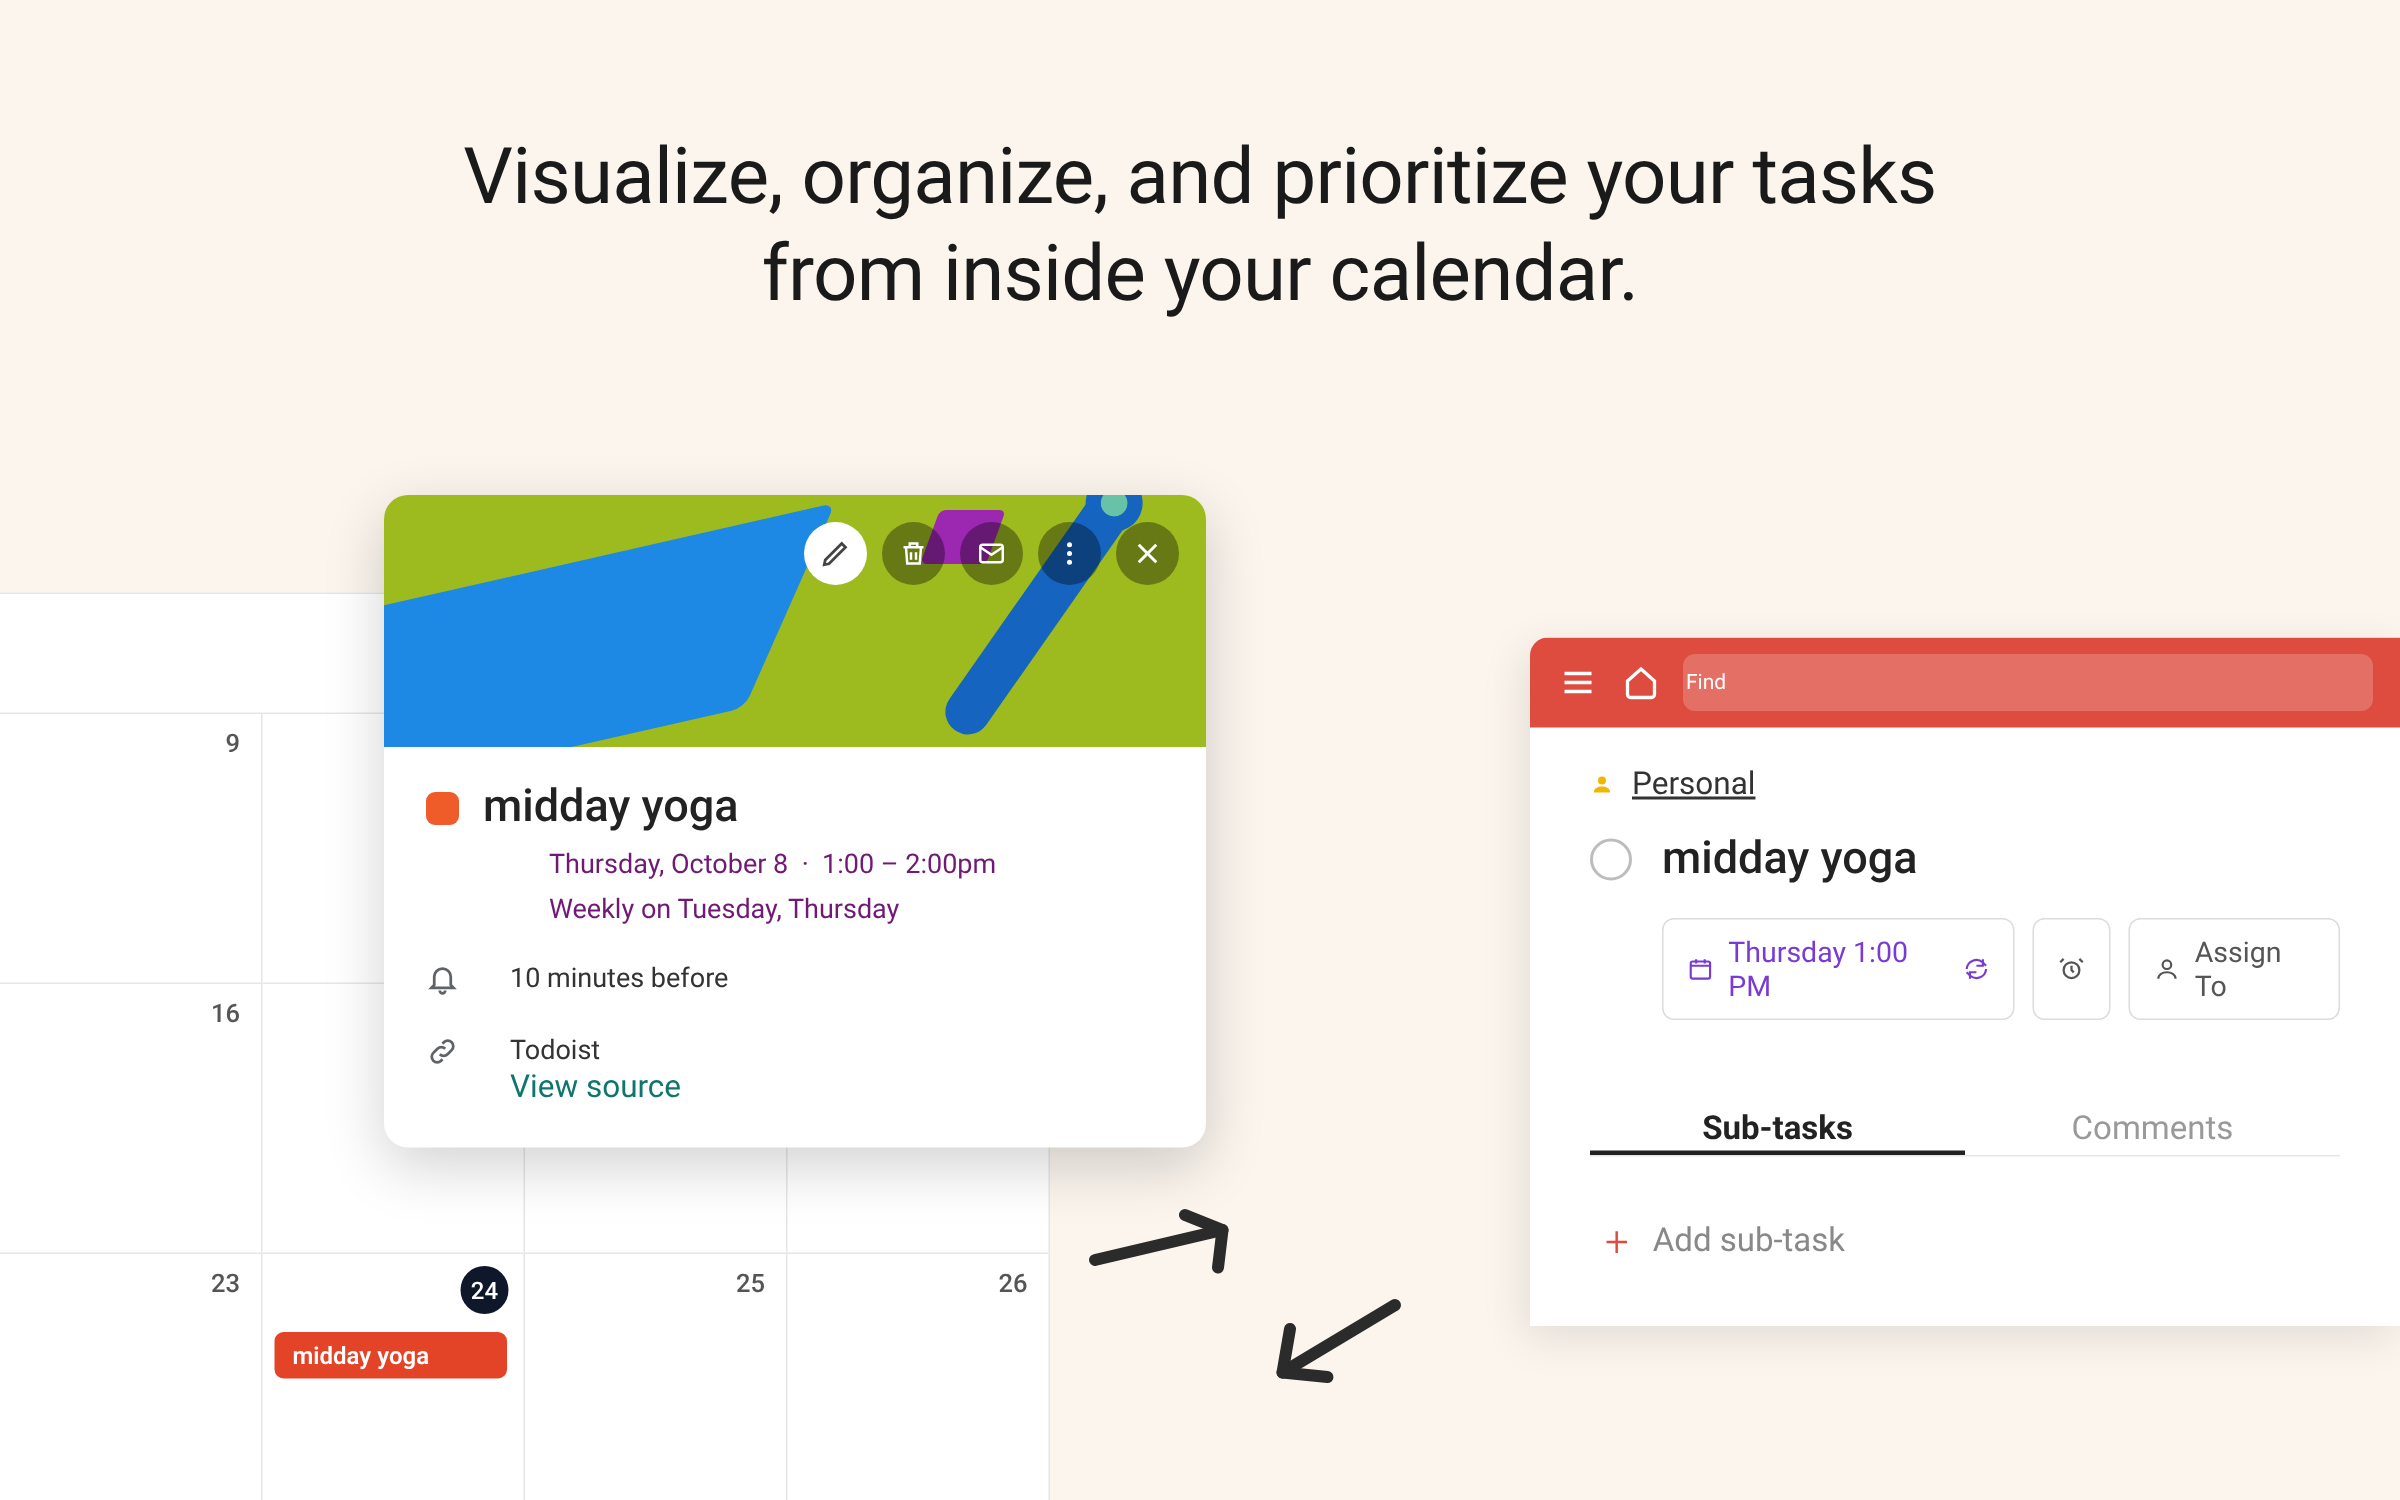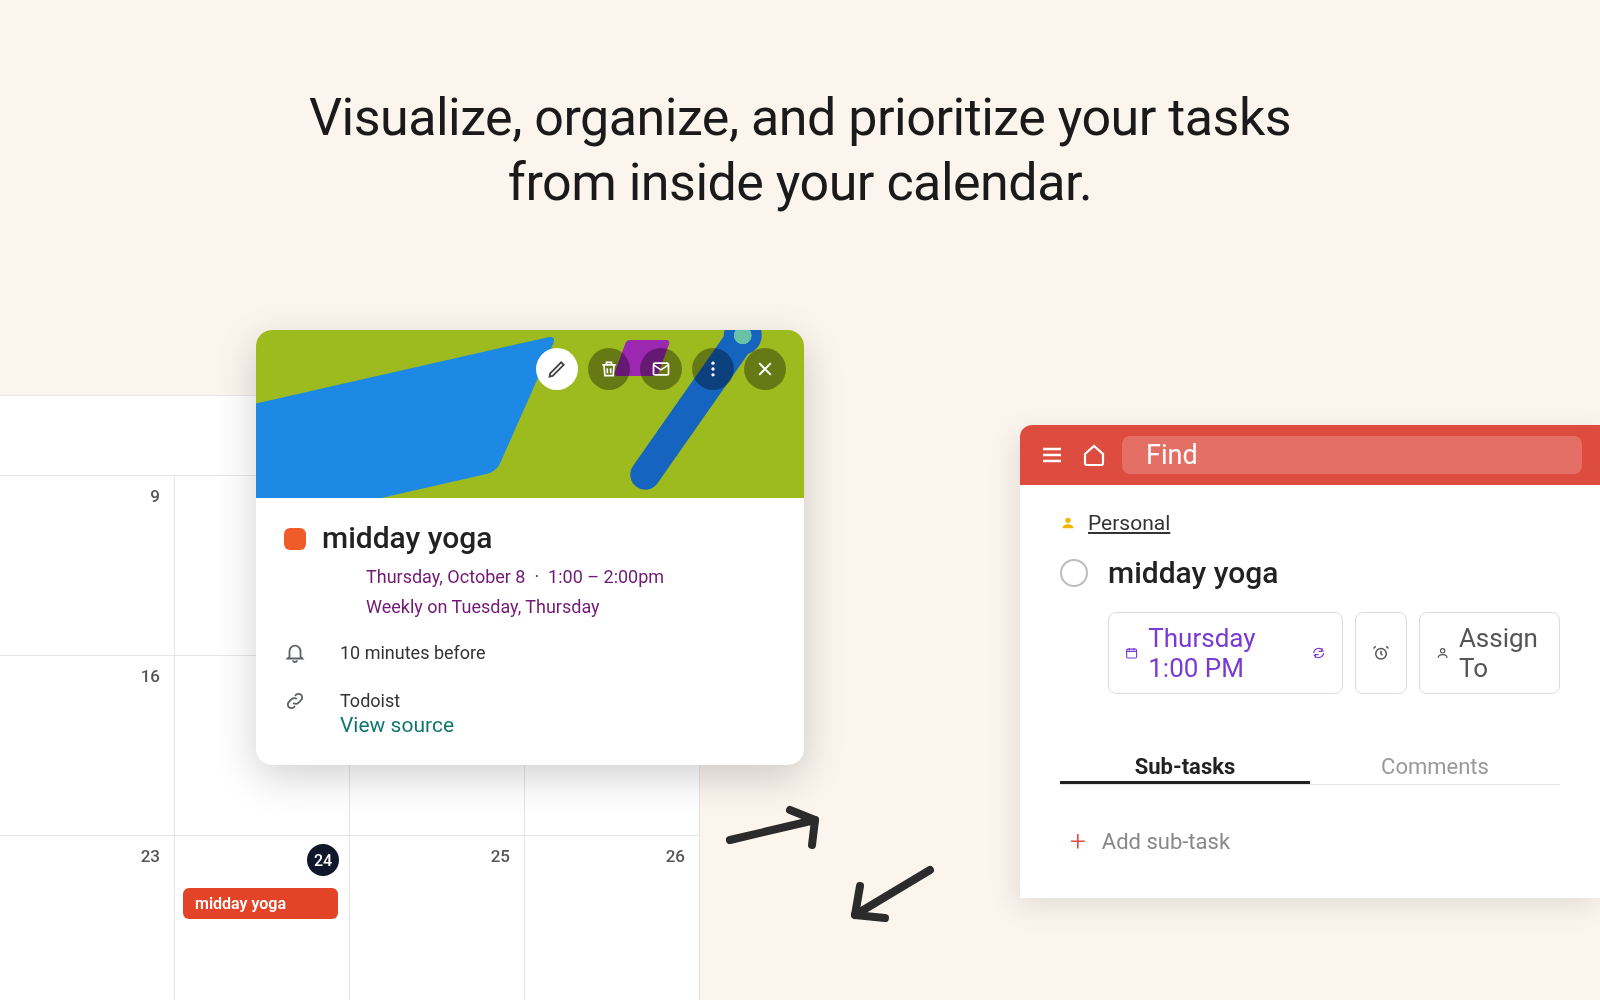--- a/index.html
+++ b/index.html
@@ -163,42 +163,42 @@
     gap: 14px;
     padding: 0 18px;
   }
   .td-ic { width: 28px; height: 28px; color: #fff; display:flex; align-items:center; justify-content:center; }
   .td-find {
     flex: 1;
     background: rgba(255,255,255,0.2);
     border-radius: 8px;
     height: 38px;
     color: #fff;
-    font-size: 27px;
+    font-size: 14px;
     display: flex;
     align-items: center;
-    padding: 0 24px;
+    padding: 0 2px;
   }
   .td-body { padding: 26px 40px 10px 40px; }
   .td-crumb { display:flex; align-items:center; gap:12px; margin-bottom: 20px; }
   .td-crumb .ui { width:16px; height:16px; color:#f2b500; fill:#f2b500; }
   .td-crumb .label { font-size: 21px; color: #333; text-decoration: underline; }
   .td-titlerow { display:flex; align-items:center; gap: 20px; }
   .td-check {
     width: 28px; height: 28px;
     border: 2px solid #bdbdbd;
     border-radius: 50%;
   }
   .td-task-title { font-size: 30px; color: #222; font-weight: 500; }
   .td-buttons { display:flex; gap: 12px; margin: 22px 0 0 48px; }
   .td-btn {
     border: 1px solid #dcdcdc;
     border-radius: 8px;
     padding: 10px 16px;
-    font-size: 26px;
+    font-size: 19px;
     color: #555;
     display:flex; align-items:center; gap:10px;
     background:#fff;
   }
   .td-btn.date { color: #793bd3; }
   .td-btn .bi { width:18px; height:18px; }
 
   .td-tabs {
     display:flex;
     margin: 50px 40px 0 40px;

